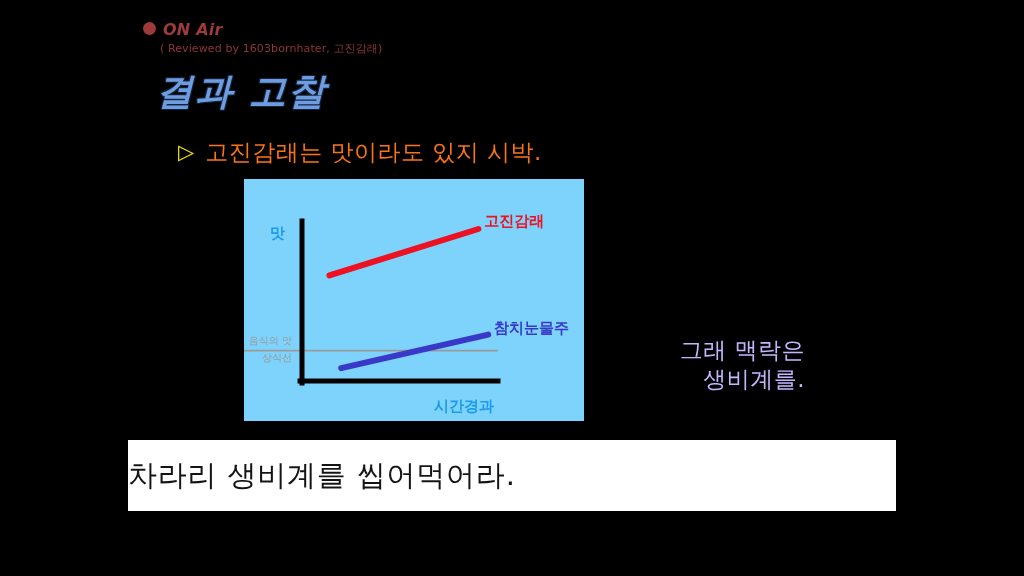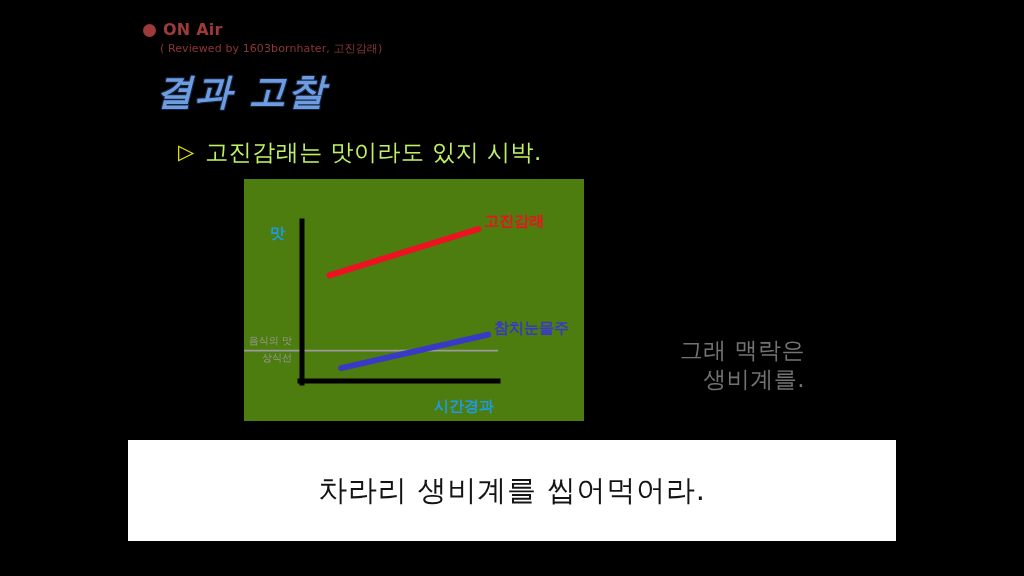--- a/index.html
+++ b/index.html
@@ -20,22 +20,23 @@
     height: 576px;
     background: #000000;
   }
 
   
   .onair-row {
     position: absolute;
     left: 143px;
     top: 22px;
     display: flex;
-    align-items: center;
+    align-items: flex-start;
     gap: 7px;
+    font-style: italic;
   }
   .onair-dot {
     width: 13px;
     height: 13px;
     border-radius: 50%;
     background: #9e3a3a;
     display: block;
   }
   .onair-label {
     color: #9e3a3a;
@@ -85,67 +86,67 @@
     white-space: nowrap;
   }
   .bullet-tri {
     display: inline-block;
     line-height: 1;
     color: #f2e600;
     font-size: 21px;
     transform: translateY(-1px);
   }
   .subtitle-text {
-    color: #bef264;
+    color: #f97316;
     font-size: 23px;
     letter-spacing: 0.5px;
     line-height: 1;
   }
 
   
   .chart-panel {
     position: absolute;
     left: 244px;
     top: 179px;
     width: 340px;
     height: 242px;
-    background: #4d7c0f;
+    background: #7dd3fc;
     overflow: hidden;
   }
   .chart-svg {
     display: block;
     width: 340px;
     height: 242px;
   }
 
   
   .side-comment {
     position: absolute;
     left: 610px;
     top: 336px;
     width: 195px;
     text-align: right;
-    color: #737373;
+    color: #c4b5fd;
     font-size: 23px;
     line-height: 1.28;
     letter-spacing: 0.5px;
   }
   .side-comment span { display: block; }
 
   
   .caption-box {
     position: absolute;
     left: 128px;
     top: 440px;
     width: 768px;
-    height: 101px;
+    height: 71px;
     background: #ffffff;
     display: flex;
     align-items: center;
-    justify-content: center;
+    justify-content: flex-start;
   }
   .caption-text {
     color: #141414;
     font-size: 29px;
     letter-spacing: 0.8px;
     line-height: 1;
   }
 </style>
 </head>
 <body>

